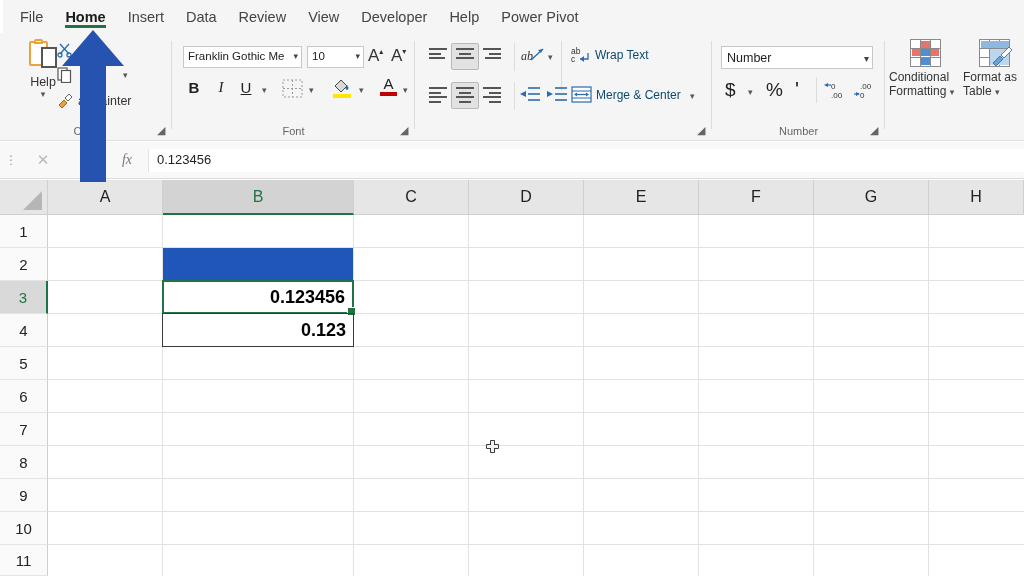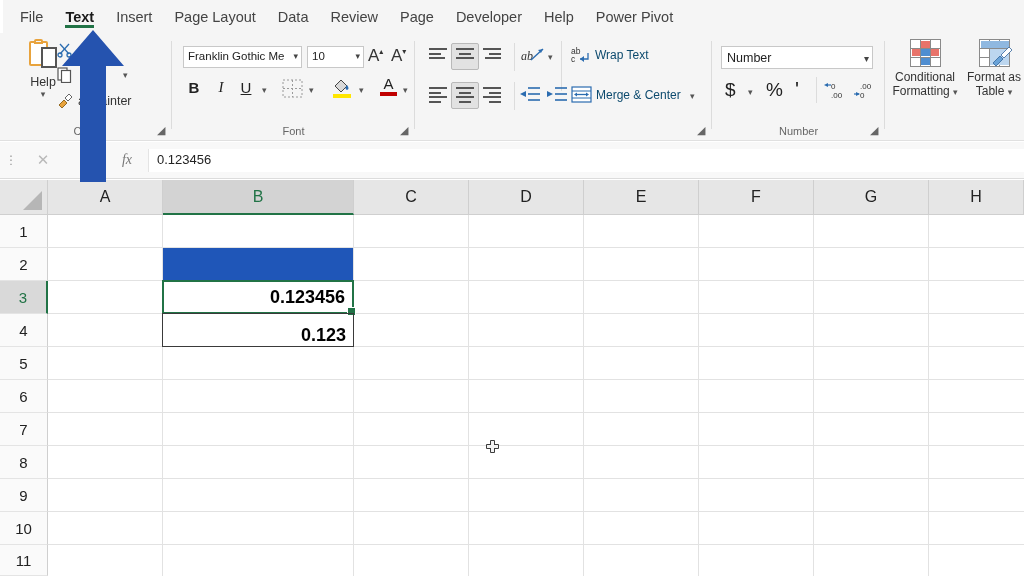--- a/index.html
+++ b/index.html
@@ -113,21 +113,21 @@
   .numbox {
     position: absolute; left: 9px; top: 13px; width: 152px; height: 23px;
     background: #fff; border: 1px solid #c8c8c8;
     font-size: 12.5px; color: #222; padding: 4px 16px 0 5px;
   }
   .numbtn { position: absolute; color: #222; }
 
   
   #g-styles { left: 885px; width: 139px; }
   .sty-btn {
-    position: absolute; top: 6px; text-align: center;
+    position: absolute; top: 6px; text-align: left;
     font-size: 12px; color: #333; line-height: 14px;
   }
   .grid-ico {
     width: 31px; height: 28px; margin: 0 auto 3px;
     border: 1px solid #8a8a8a; position: relative; background: #fff;
   }
   .grid-ico .gl { position: absolute; background: #8a8a8a; }
 
   
   .fbar {
@@ -185,55 +185,52 @@
     position: absolute; display: flex; align-items: center;
     font-size: 18px; color: #000; font-weight: 700;
     padding-right: 7px; justify-content: flex-end;
   }
   .cell.fill { background: #1f56b8; }
   .cell.active { border: 2px solid #217346; background: #fff; }
   .cell.active::after {
     content: ""; position: absolute; right: -4px; bottom: -4px;
     width: 7px; height: 7px; background: #217346; border: 1px solid #fff;
   }
-  .cell.bordered { border: 1px solid #3a3a3a; align-items: flex-end; }
+  .cell.bordered { border: 1px solid #3a3a3a; }
 
   
   .xcursor { position: absolute; width: 13px; height: 13px; }
   .xcursor span { position: absolute; background: #3c3c3c; }
 
   
   .arrow { position: absolute; left: 62px; top: 30px; width: 62px; height: 152px; }
 </style>
 </head>
 <body>
 
 <div id="app">
 
   <div class="tabbar">
     <div class="tab first">
         <span>File</span>
       </div>
     <div class="tab active">
-        <span>Text</span>
+        <span>Home</span>
       </div>
     <div class="tab">
         <span>Insert</span>
       </div>
     <div class="tab">
-        <span>Page Layout</span>
-      </div>
-    <div class="tab">
         <span>Data</span>
       </div>
     <div class="tab">
         <span>Review</span>
       </div>
     <div class="tab">
-        <span>Page</span>
+        <span>View</span>
       </div>
     <div class="tab">
         <span>Developer</span>
       </div>
     <div class="tab">
         <span>Help</span>
       </div>
     <div class="tab">
         <span>Power Pivot</span>
       </div>

